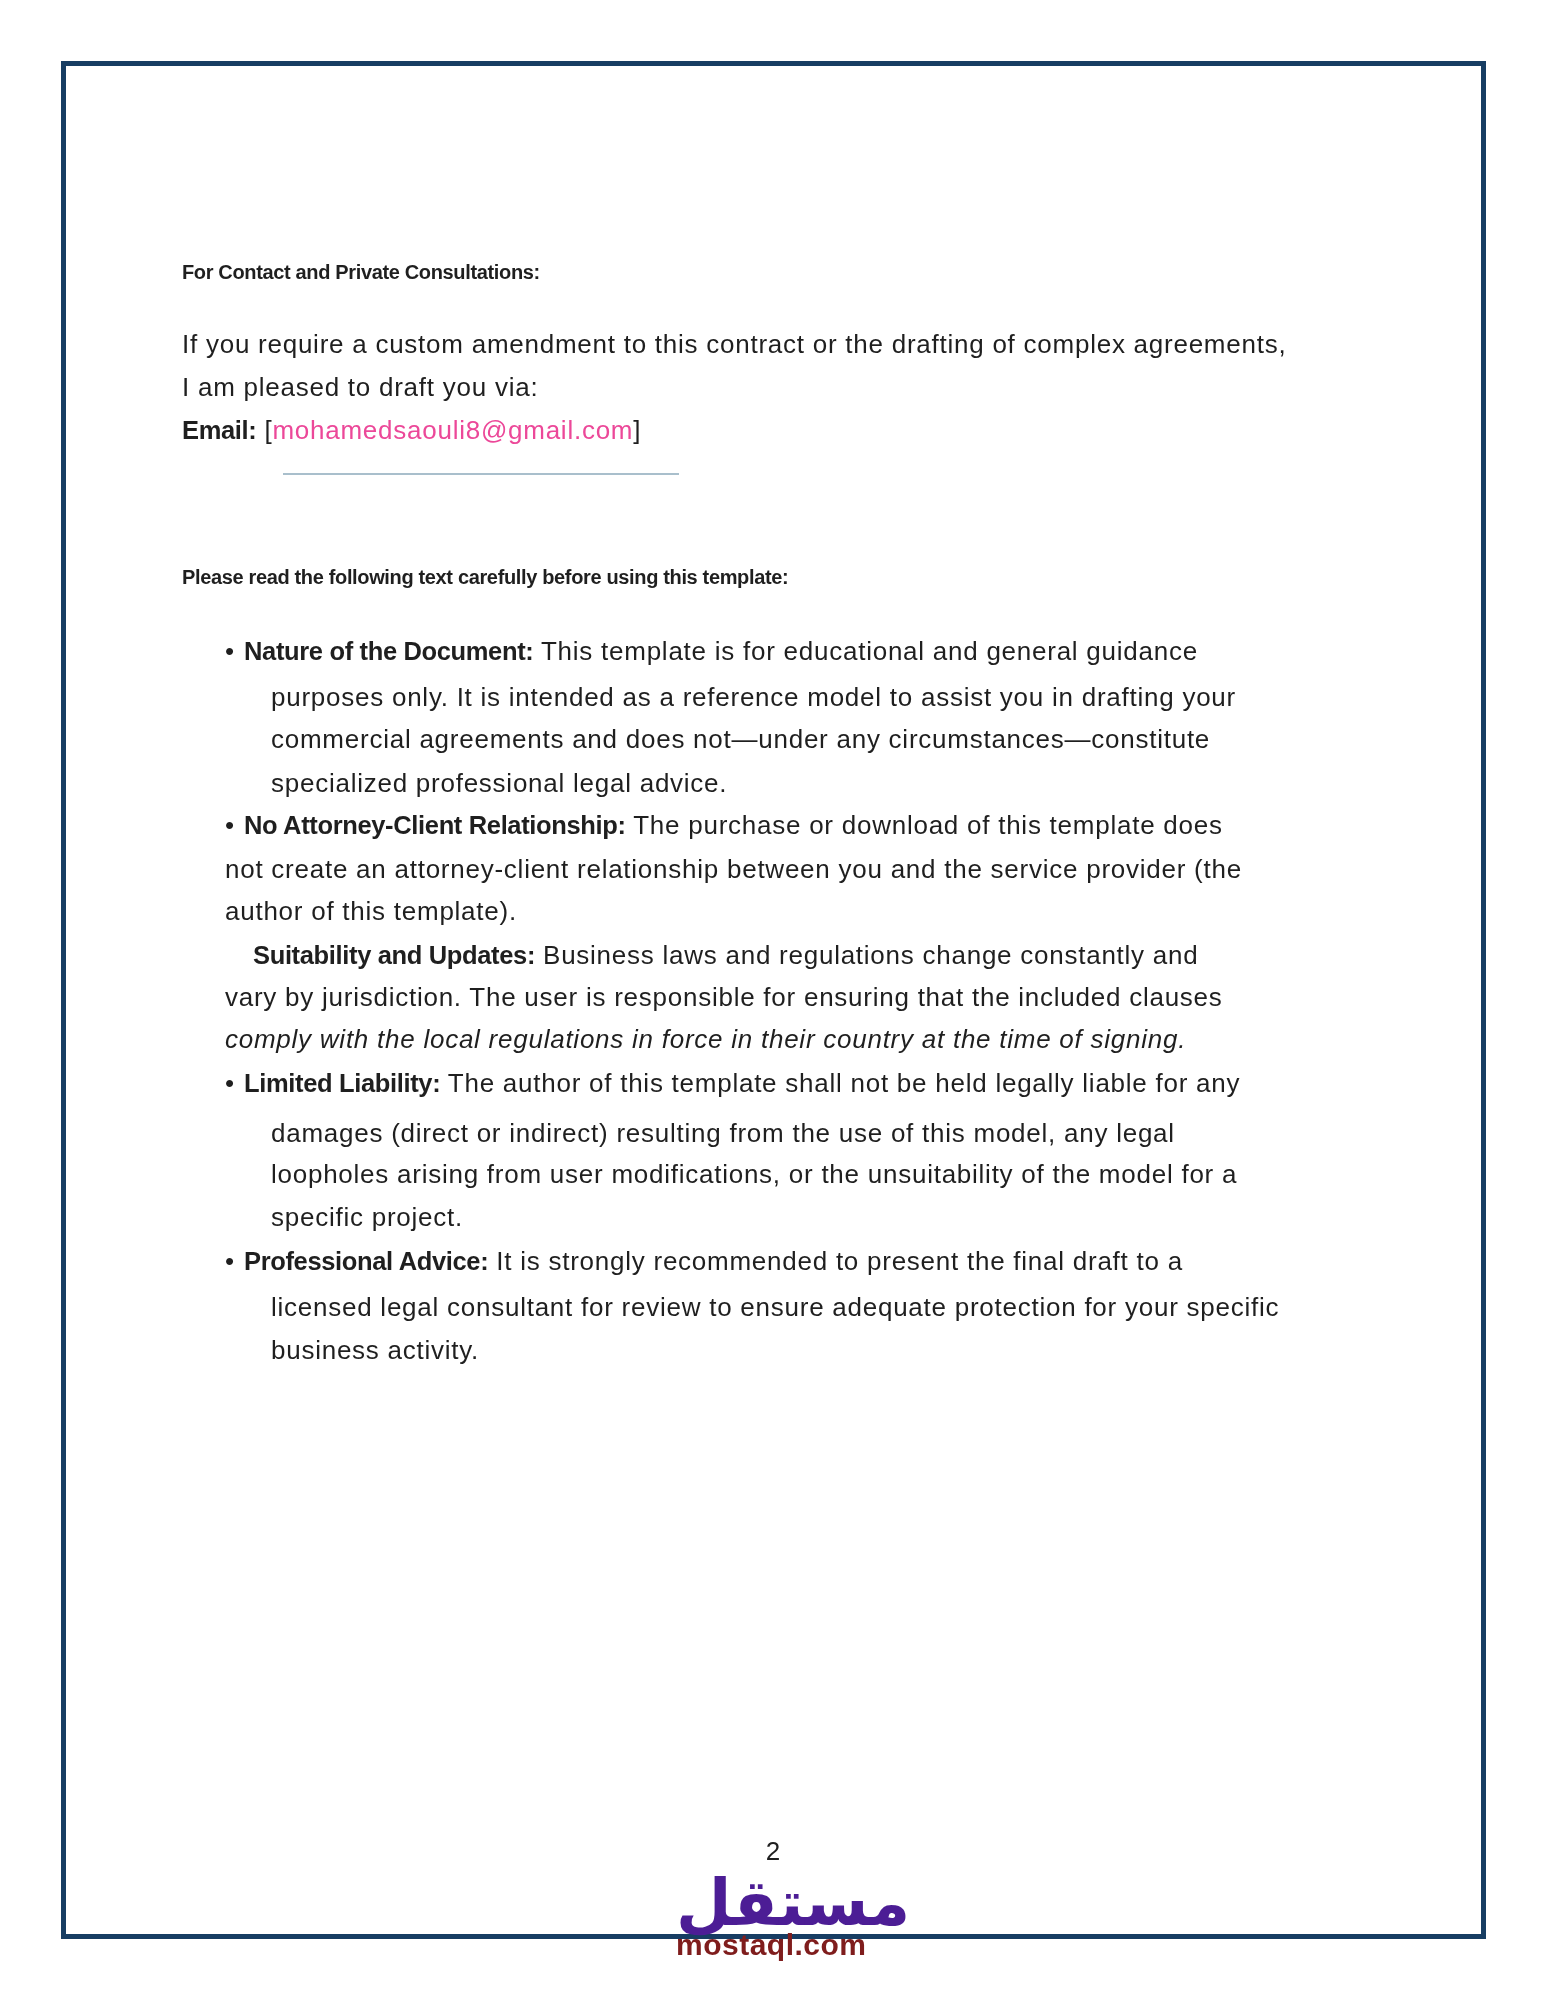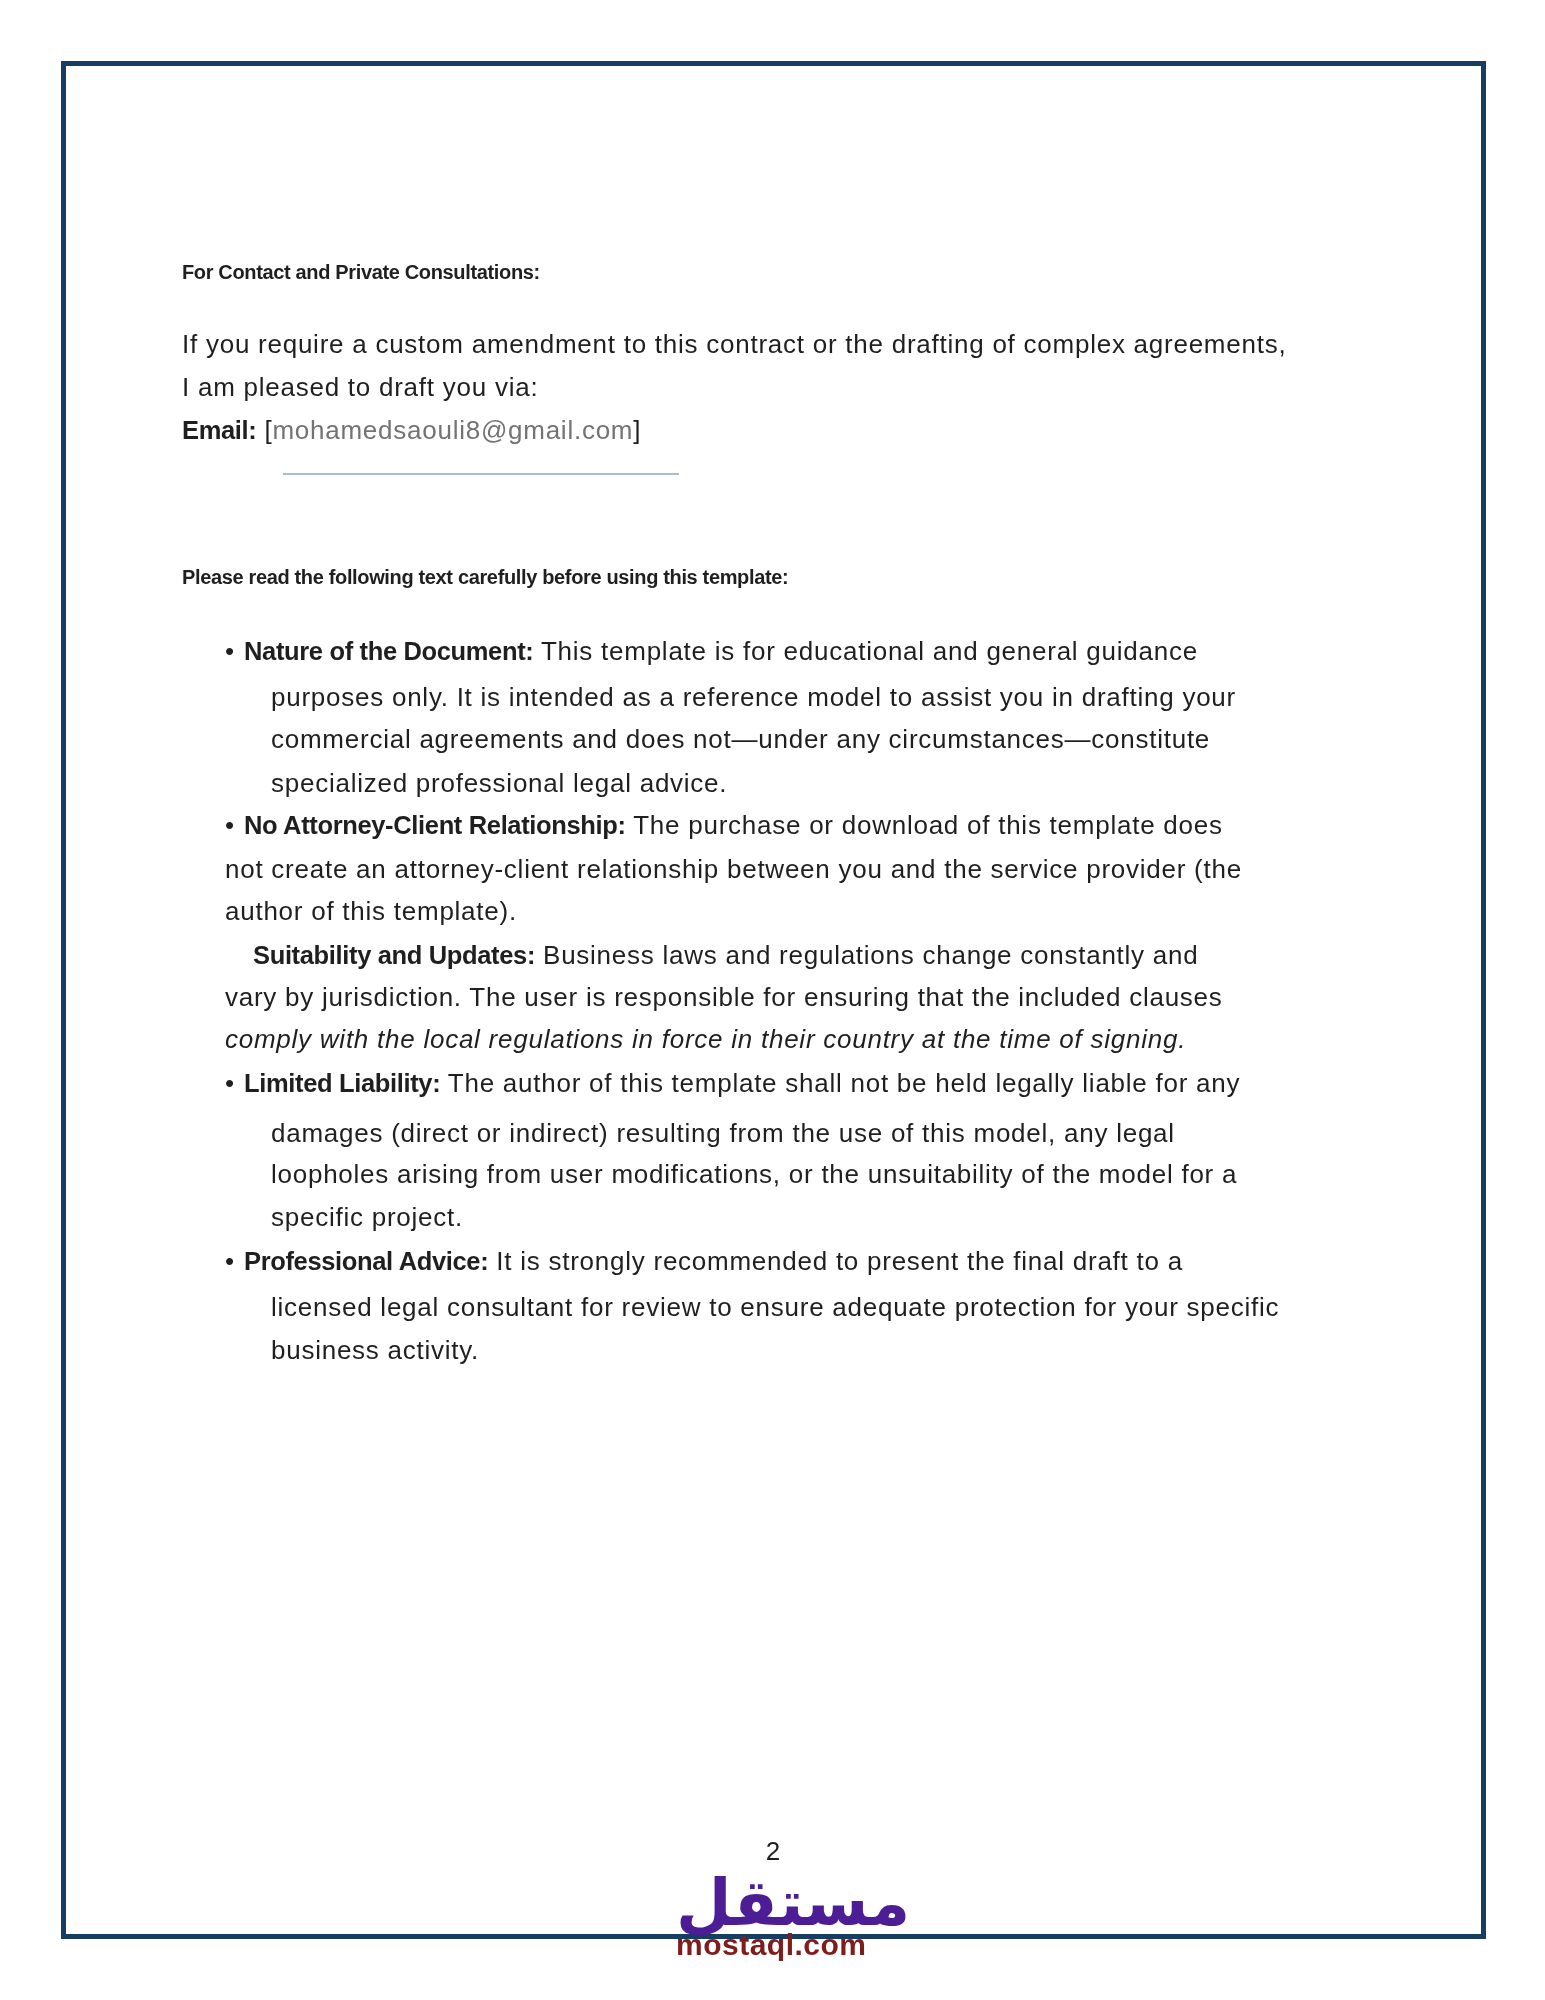--- a/index.html
+++ b/index.html
@@ -4,21 +4,21 @@
 <style>
   html, body { margin: 0; padding: 0; background: #ffffff; }
   body { width: 1545px; height: 2000px; position: relative; overflow: hidden;
          font-family: "Liberation Sans", sans-serif; color: #1f1f1f; }
   .page-border { position: absolute; left: 61px; top: 61px; width: 1415px; height: 1868px;
                  border: 5px solid #173d63; box-sizing: content-box; }
   .line { position: absolute; white-space: nowrap; font-size: 26px; line-height: 34px;
           letter-spacing: 0.75px; }
   .bold { font-weight: bold; letter-spacing: -0.35px; font-size: 20px; }
   .lbl { font-weight: bold; letter-spacing: -0.35px; font-size: 25.5px; }
-  .email-link { color: #737373; }
+  .email-link { color: #ec4899; }
   .rule { position: absolute; left: 283px; top: 473px; width: 396px; height: 0;
           border-top: 2px solid #a9bfcc; }
   .pagenum { position: absolute; left: 760px; top: 1834px; width: 26px; text-align: center;
              font-size: 26px; line-height: 34px; color: #1f1f1f; }
   .wm-ar { position: absolute; left: 676px; top: 1868px; width: 190px; text-align: center;
            font-size: 64px; line-height: 70px; font-weight: bold; color: #4c1d95;
            font-family: "DejaVu Sans", sans-serif; }
   .wm-en { position: absolute; left: 676px; top: 1928px; width: 190px; text-align: center;
            font-size: 30px; line-height: 34px; font-weight: bold; color: #7f1d1d; letter-spacing: 0.5px; }
   .bullet { display: inline-block; width: 19px; }

